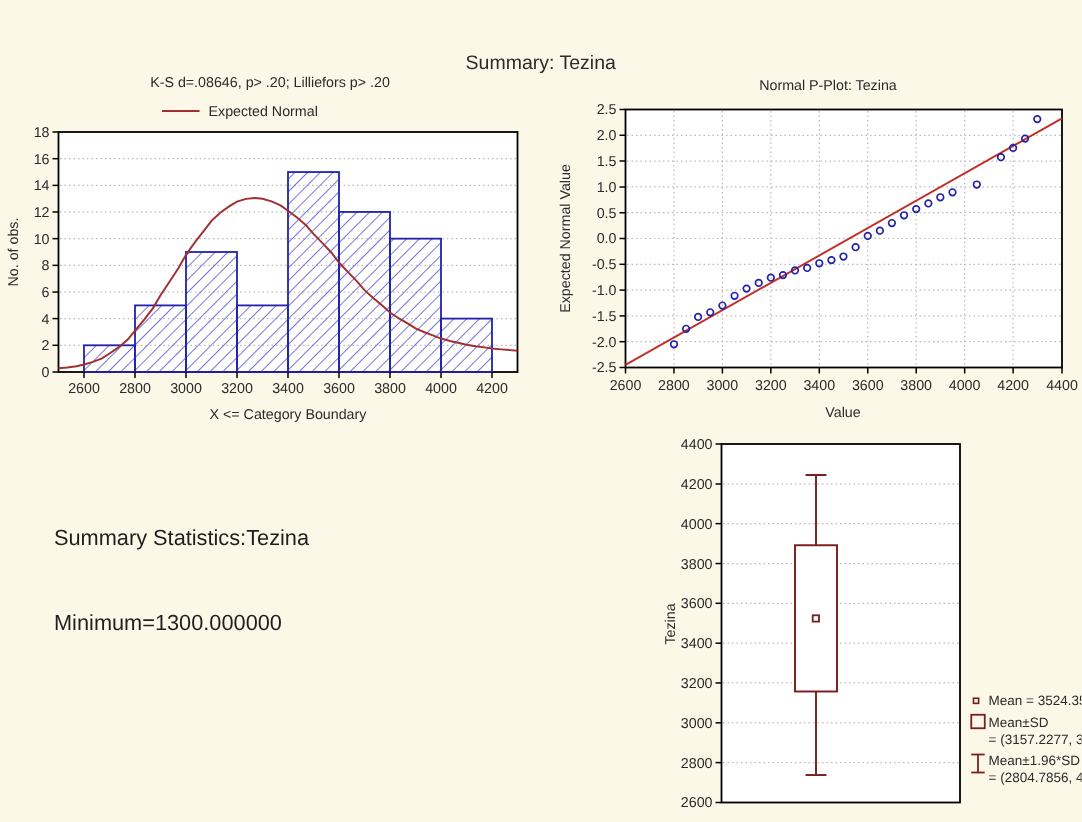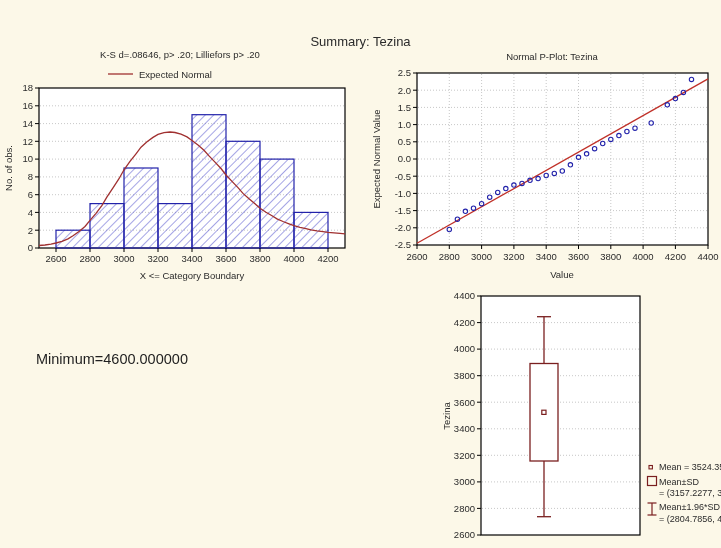--- a/index.html
+++ b/index.html
@@ -242,21 +242,22 @@
     <text x="45" y="45.5">2.0</text>
     <text x="45" y="28.3">2.5</text>
   </g>
 
   <text x="196" y="230" text-anchor="middle" font-size="9.5">Value</text>
   <text x="14" y="111" text-anchor="middle" font-size="9.5" transform="rotate(-90 14 111)">Expected Normal Value</text>
 </svg>
 </div>
 
 <div class="abs" id="stats-block">
-  <span class="stat-line">Minimum=4600.000000</span>
+  <span class="stat-line">Summary Statistics:Tezina</span>
+  <span class="stat-line">Minimum=1300.000000</span>
   
   
 </div>
 
 <div class="abs" style="left:440px;top:288px;">
 <svg width="281" height="260" viewBox="0 0 281 260">
 
   <rect x="41" y="8" width="159" height="239" fill="#ffffff" stroke="#000000" stroke-width="1.2"></rect>
 
   <g stroke="#b9b9b9" stroke-width="0.8" stroke-dasharray="1,2">

